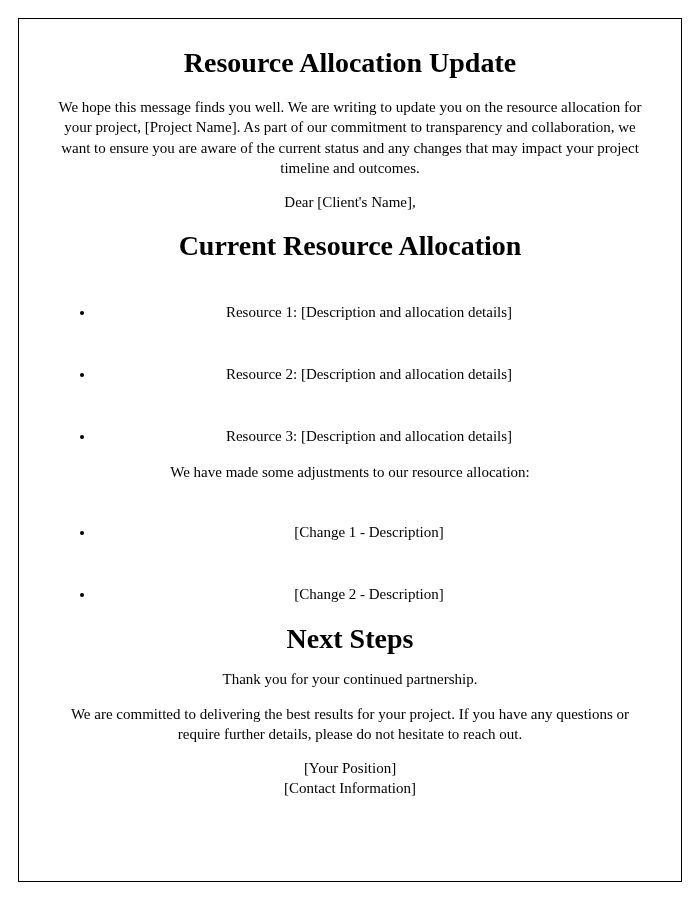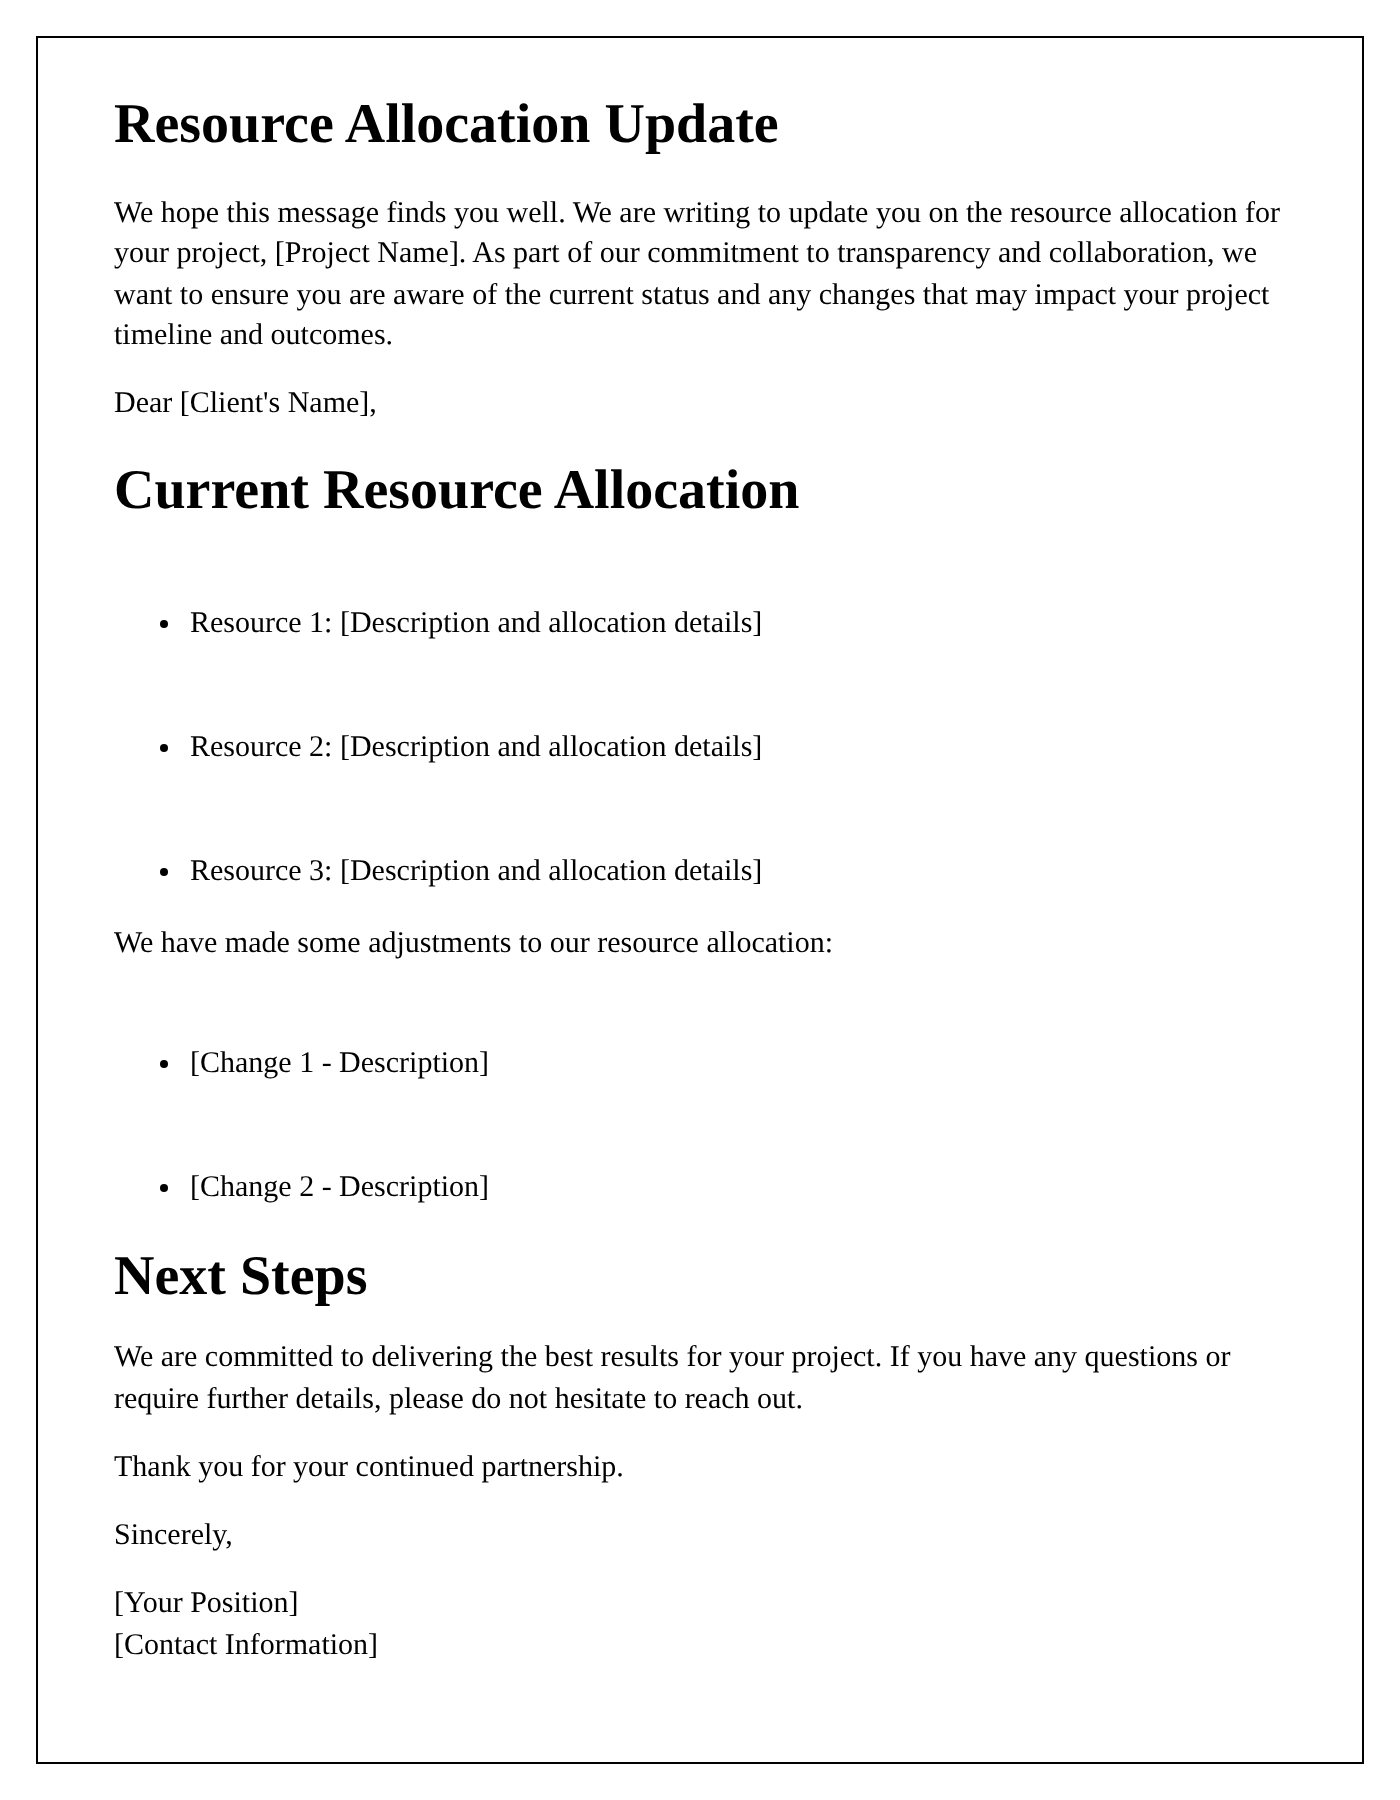--- a/index.html
+++ b/index.html
@@ -12,20 +12,21 @@
       background: #fff;
       width: 700px;
       height: 900px;
       padding: 18px;
     }
     .document {
       border: 1px solid #000;
       width: 100%;
       height: 100%;
       padding: 28px 38px;
+      text-align: center;
     }
     h1 {
       font-size: 28px;
       font-weight: bold;
       margin-bottom: 18px;
     }
     h2 {
       font-size: 28px;
       font-weight: bold;
       margin-top: 18px;
@@ -70,22 +71,21 @@
     <li>Resource 3: [Description and allocation details]</li>
   </ul>
 
   <p>We have made some adjustments to our resource allocation:</p>
   <ul>
     <li>[Change 1 - Description]</li>
     <li>[Change 2 - Description]</li>
   </ul>
 
   <h2>Next Steps</h2>
+  <p>Thank you for your continued partnership.</p>
   <p>We are committed to delivering the best results for your project. If you have any questions or require further details, please do not hesitate to reach out.</p>
-  <p>Thank you for your continued partnership.</p>
 
-  <p>Sincerely,</p>
 
   <div class="signature-block">
     <div>[Your Position]</div>
     <div>[Contact Information]</div>
   </div>
 </div>
 
 </body></html>

